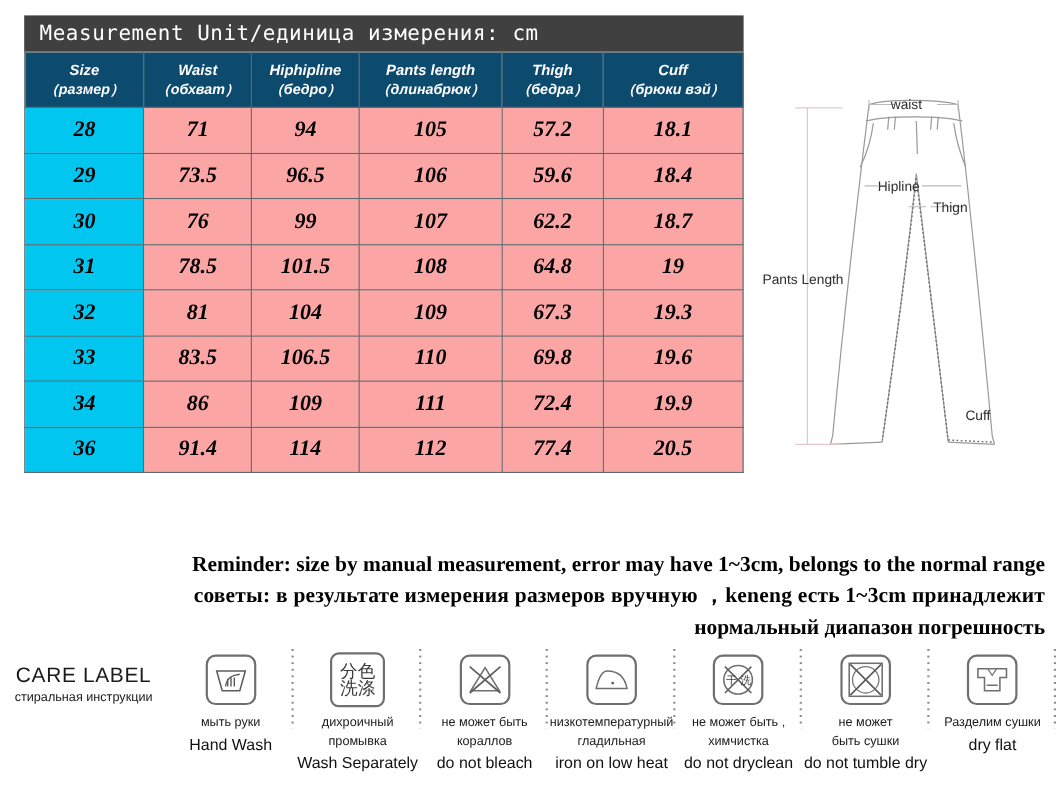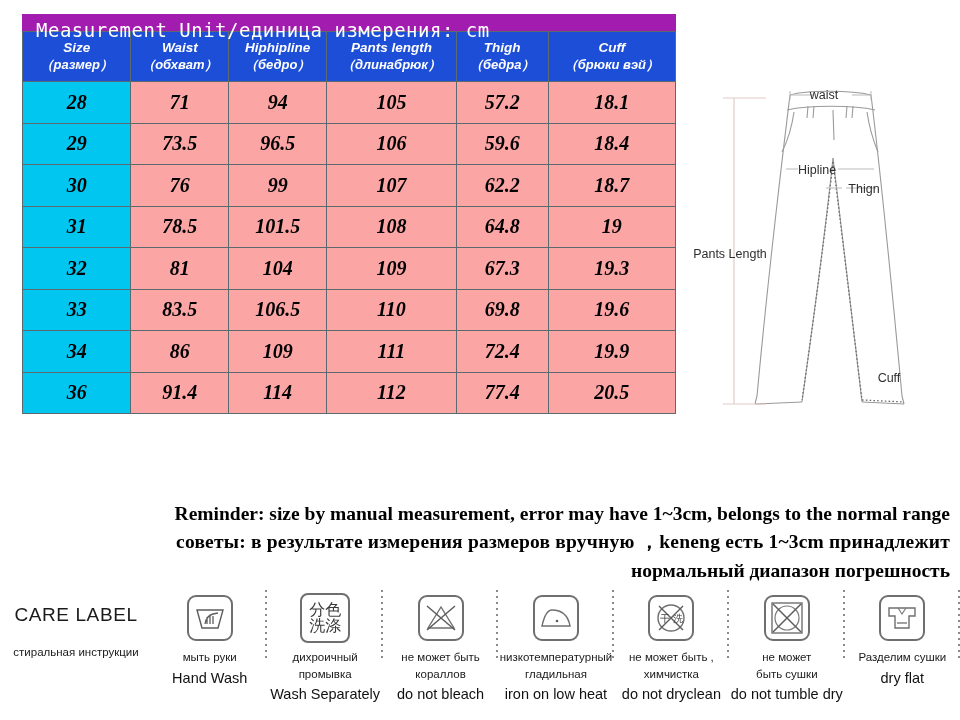--- a/index.html
+++ b/index.html
@@ -16,23 +16,23 @@
   }
 
   
   .table-block {
     position: absolute;
     left: 22px;
     top: 14px;
     width: 654px;
   }
   .title-bar {
-    background: #a21caf;
+    background: #404040;
     color: #ffffff;
-    height: 17px;
+    height: 33px;
     line-height: 33px;
     padding-left: 14px;
     font-family: "DejaVu Sans Mono", "Liberation Mono", monospace;
     font-size: 19px;
     letter-spacing: 0.5px;
     white-space: nowrap;
     box-sizing: border-box;
   }
   table.size-table {
     border-collapse: collapse;
@@ -40,21 +40,21 @@
     table-layout: fixed;
   }
   table.size-table th,
   table.size-table td {
     border: 1px solid #5a6a6e;
     text-align: center;
     vertical-align: middle;
     padding: 0;
   }
   thead tr th {
-    background: #1d4ed8;
+    background: #0c4a6e;
     color: #ffffff;
     border: 1px solid #000000;
     height: 49px;
     font-family: "Liberation Sans", sans-serif;
     font-style: italic;
     font-weight: bold;
     font-size: 13.5px;
     line-height: 1.25;
     padding: 2px 1px;
   }
@@ -123,21 +123,21 @@
     text-align: center;
     padding-top: 16px;
     box-sizing: border-box;
   }
   .care-head .ttl {
     font-size: 19px;
     color: #1a1a1a;
     letter-spacing: 0.6px;
   }
   .care-head .sub {
-    margin-top: 20px;
+    margin-top: 2px;
     font-size: 11.5px;
     color: #1a1a1a;
     white-space: nowrap;
   }
   .care-item {
     flex: 1 1 0;
     position: relative;
     text-align: center;
     padding-top: 4px;
     box-sizing: border-box;

